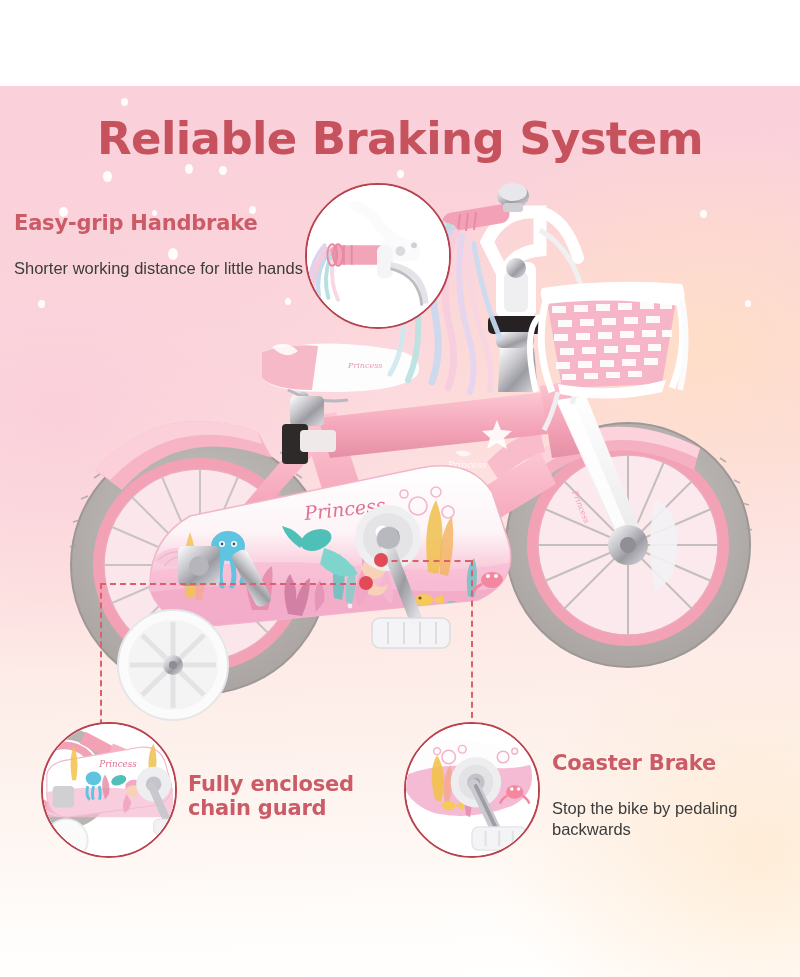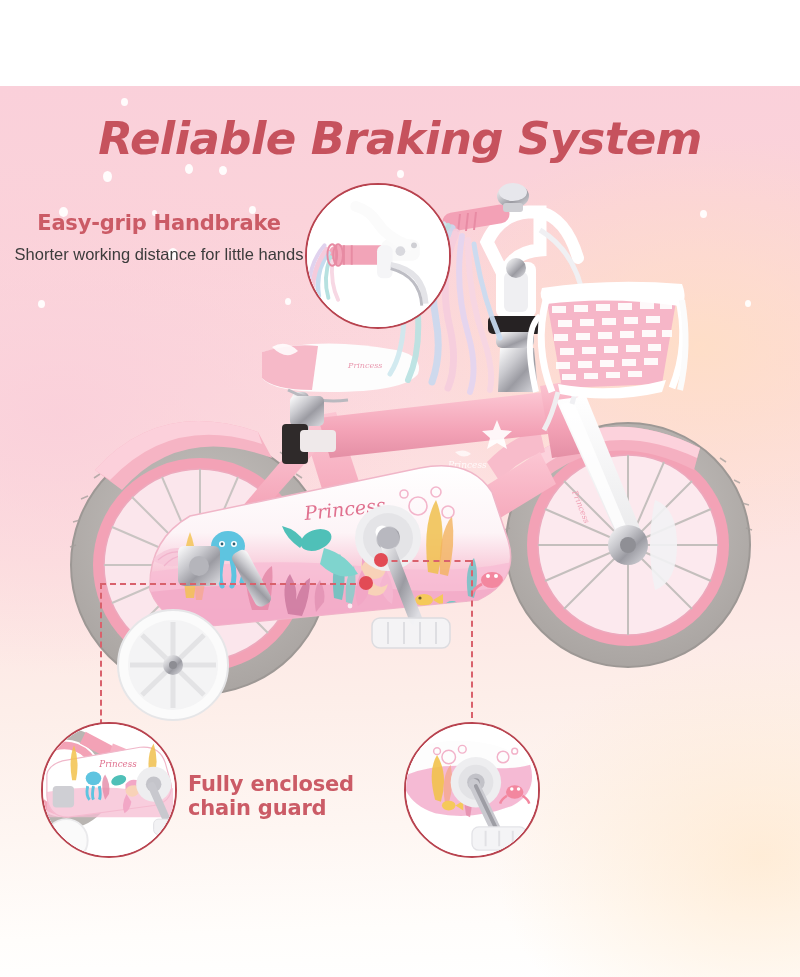--- a/index.html
+++ b/index.html
@@ -23,37 +23,36 @@
       linear-gradient(178deg,#fad0da 0%, #fbd3da 16%, #fcdade 34%, #fde4e2 52%, #fdeee9 68%, #fef6f2 82%, #fffdfb 93%, #ffffff 100%);
   }
   .dot { position:absolute; background:#ffffff; border-radius:50%; opacity:.92; }
 
   
   .title {
     position:absolute; left:0; top:112px; width:800px; text-align:center;
     font-family:"DejaVu Sans", sans-serif;
     font-size:45px; font-weight:700; letter-spacing:-.6px;
     color:#c6525d;
-    font-style:italic;
   }
 
   
   .callout { position:absolute; }
   .callout .head {
     font-family:"DejaVu Sans", sans-serif;
     font-weight:700; color:#cb5b66; font-size:21px; line-height:1.12;
     letter-spacing:-.2px;
   }
   .callout .body {
     font-family:"Liberation Sans", sans-serif;
     font-weight:400; color:#3c3c3c; font-size:16.5px; line-height:1.32;
-    margin-top:8px;
+    margin-top:22px;
   }
 
-  #callout-handbrake { left:14px; top:212px; width:290px; text-align:center; }
+  #callout-handbrake { left:14px; top:212px; width:290px; text-align:left; }
   #callout-chainguard { left:188px; top:773px; width:230px; text-align:left; }
   #callout-coaster   { left:552px; top:752px; width:240px; text-align:left; }
 
   
   .dash-h, .dash-v { position:absolute; }
   .dash-h { height:0; border-top:2px dashed #d9616c; }
   .dash-v { width:0; border-left:2px dashed #d9616c; }
   .reddot { position:absolute; width:14px; height:14px; border-radius:50%; background:#e24b55; }
 
   
@@ -567,14 +566,18 @@
 
   <div class="callout" id="callout-handbrake">
     <div class="head">Easy-grip Handbrake</div>
     <div class="body">Shorter working distance for little hands</div>
   </div>
 
   <div class="callout" id="callout-chainguard">
     <div class="head">Fully enclosed chain guard</div>
   </div>
 
+  <div class="callout" id="callout-coaster">
+    <div class="head">Coaster Brake</div>
+    <div class="body">Stop the bike by pedaling backwards</div>
+  </div>
 
 </div>
 
 </body></html>

